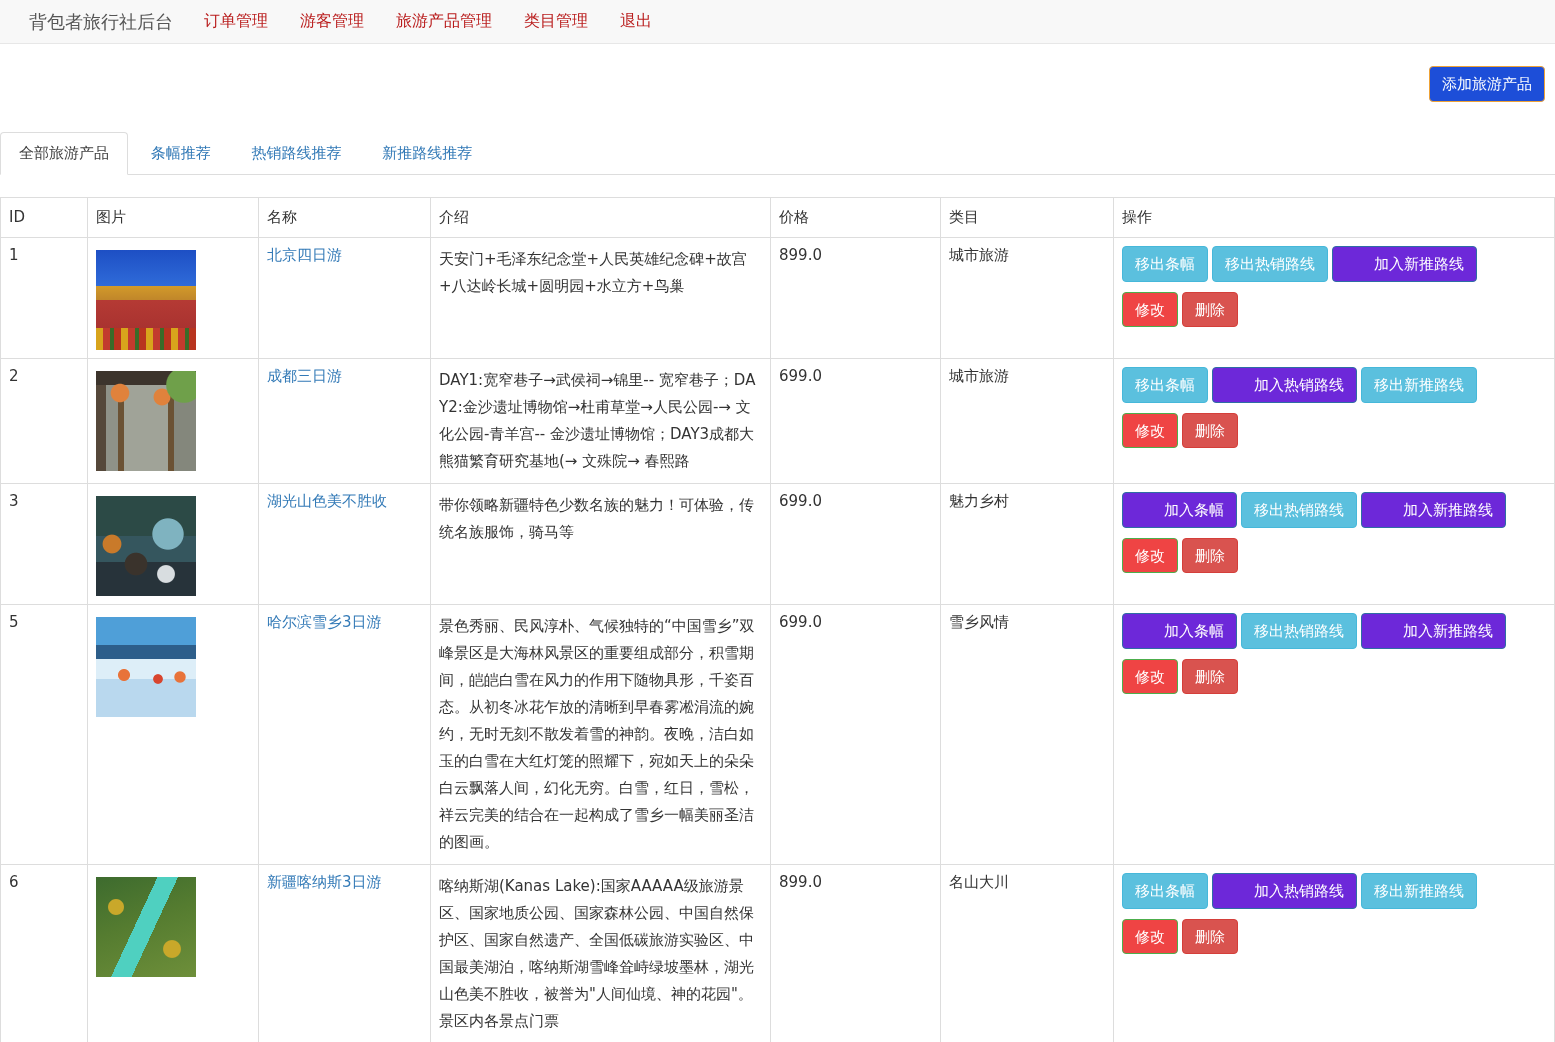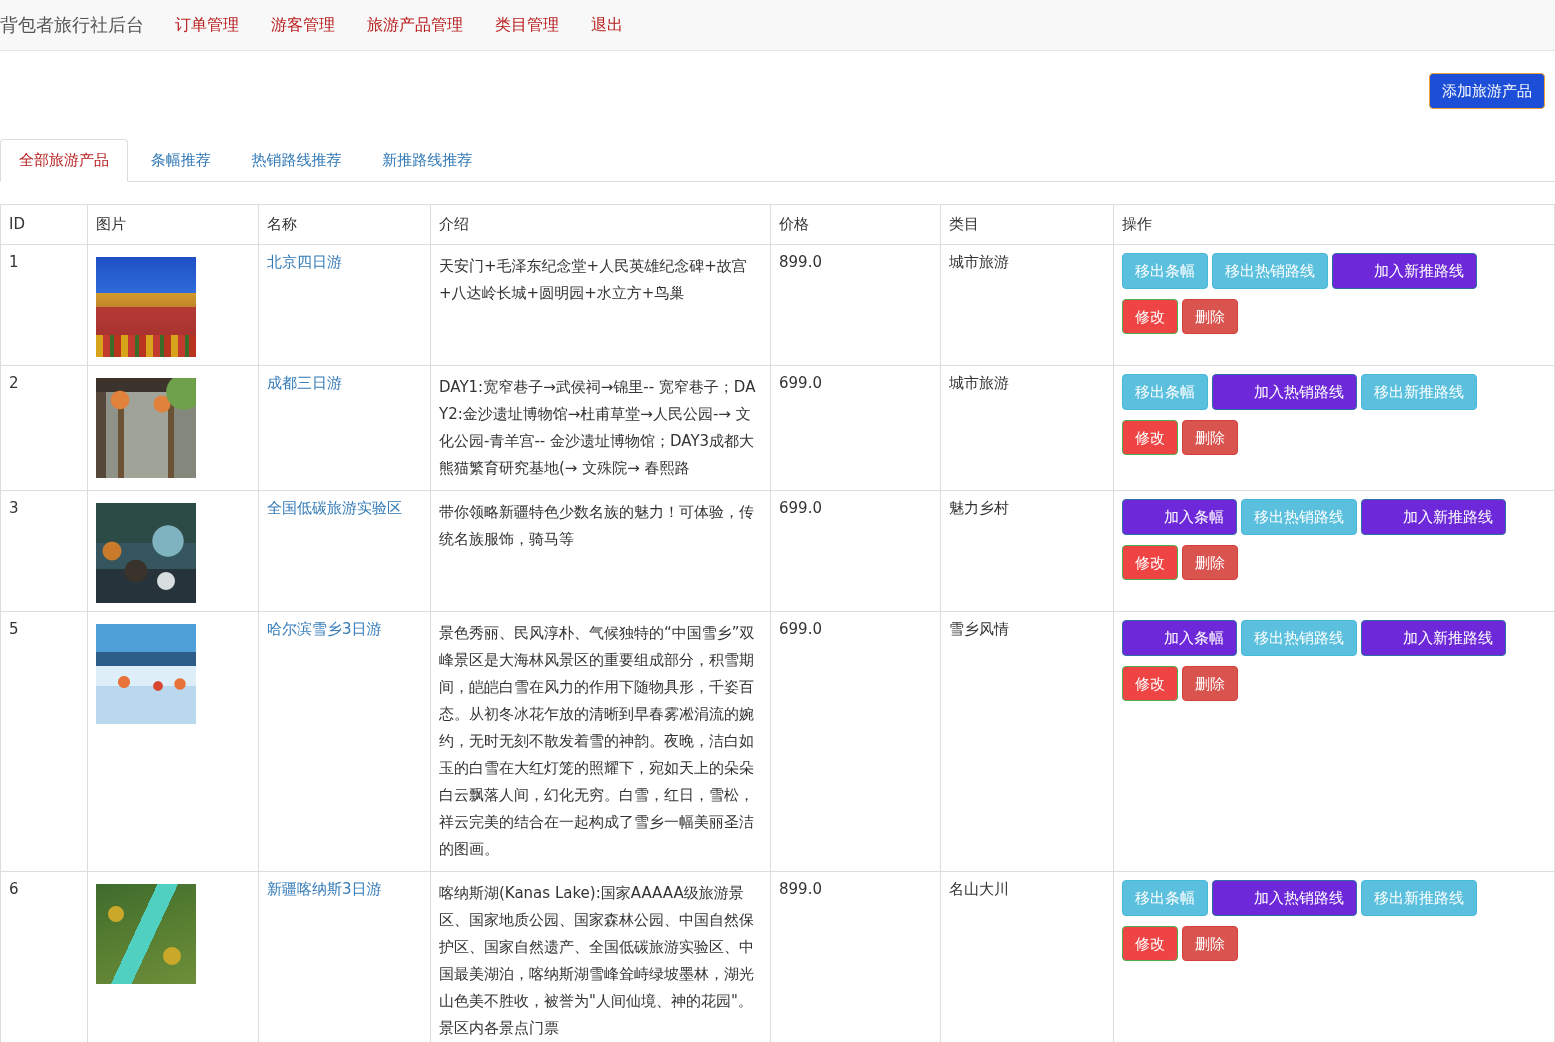--- a/index.html
+++ b/index.html
@@ -5,22 +5,22 @@
   * { box-sizing: border-box; }
   html,body { margin:0; padding:0; }
   body {
     width:1555px; min-height:1042px; background:#fff;
     font-family:"DejaVu Sans","Liberation Sans",sans-serif;
     color:#333; font-size:15px;
   }
 
   
   .navbar {
-    height:51px; background:#f8f8f8; border-bottom:1px solid #e7e7e7;
-    display:flex; align-items:center; padding:0 0;
+    height:44px; background:#f8f8f8; border-bottom:1px solid #e7e7e7;
+    display:flex; align-items:center; padding:0 29px;
   }
   .navbar-brand { font-size:18px; color:#555; padding:0 15px 0 0; }
   .nav-item { font-size:16px; color:#b91c1c; padding:15px 16px; cursor:pointer; text-decoration:none; }
 
   
   .toolbar { display:flex; justify-content:flex-end; padding:22px 10px 14px 10px; }
 
   .btn {
     display:inline-block; padding:6px 12px; font-size:15px; line-height:1.45;
     color:#fff; border-radius:4px; border:1px solid transparent; cursor:pointer;
@@ -32,21 +32,21 @@
   .btn-success { background:#ef4444; border-color:#4cae4c; }
   .btn-danger  { background:#d9534f; border-color:#d43f3a; }
 
   
   .tabs { border-bottom:1px solid #ddd; padding:0; margin:16px 0 22px 0; }
   .tab {
     display:inline-block; padding:11px 18px; font-size:15px; cursor:pointer;
     margin-bottom:-1px; color:#337ab7;
   }
   .tab.active {
-    color:#b91c1c; background:#fff; border:1px solid #ddd; border-bottom-color:#fff;
+    color:#404040; background:#fff; border:1px solid #ddd; border-bottom-color:#fff;
     border-radius:4px 4px 0 0;
   }
 
   
   table.products { width:100%; border-collapse:collapse; table-layout:fixed; }
   .products th, .products td {
     border:1px solid #ddd; padding:8px; vertical-align:top;
     font-size:15px; color:#333; text-align:left;
   }
   .products th { font-weight:normal; padding:10px 8px; }
@@ -174,21 +174,21 @@
         <button class="btn btn-info">移出条幅</button><button class="btn btn-primary">加入热销路线</button><button class="btn btn-info">移出新推路线</button><br>
         <button class="btn btn-success">修改</button><button class="btn btn-danger">删除</button>
       </td>
     </tr>
 
     <tr>
       <td>3</td>
       <td>
           <div class="product-img img-hemu"></div>
         </td>
-      <td><a class="name-link">全国低碳旅游实验区</a></td>
+      <td><a class="name-link">湖光山色美不胜收</a></td>
       <td class="desc">带你领略新疆特色少数名族的魅力！可体验，传统名族服饰，骑马等</td>
       <td>699.0</td>
       <td>魅力乡村</td>
       <td class="actions">
         <button class="btn btn-primary">加入条幅</button><button class="btn btn-info">移出热销路线</button><button class="btn btn-primary">加入新推路线</button><br>
         <button class="btn btn-success">修改</button><button class="btn btn-danger">删除</button>
       </td>
     </tr>
 
     <tr>

